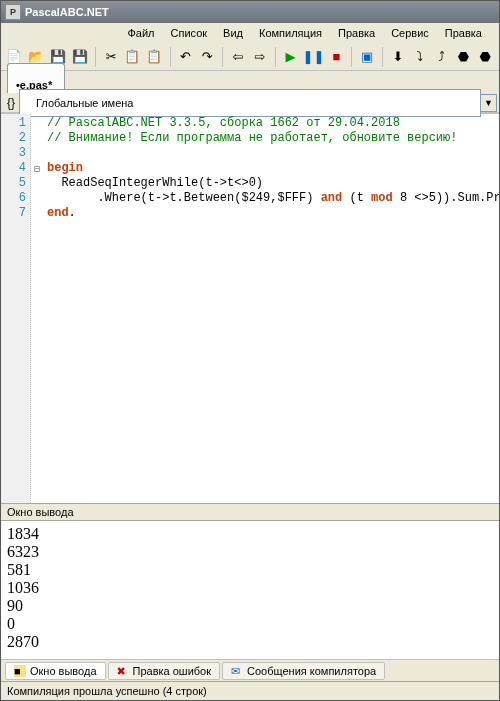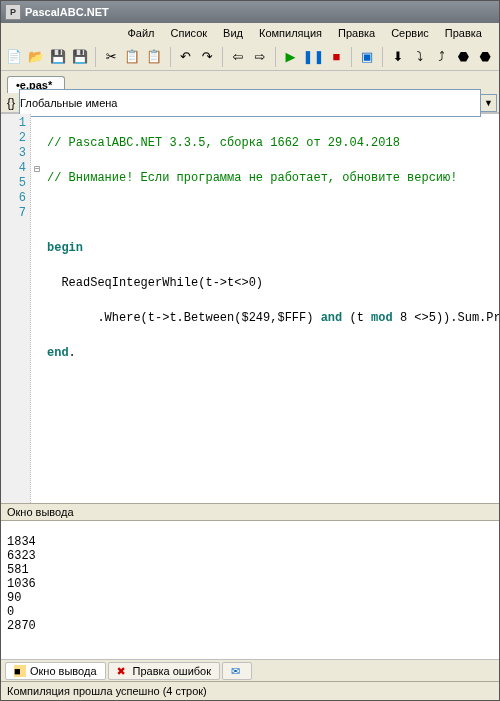--- a/index.html
+++ b/index.html
@@ -40,33 +40,33 @@
   border: 1px solid transparent; border-radius: 2px;
   font-size: 13px; cursor: default;
 }
 .tsep { width: 1px; height: 20px; background:#c0c0c0; margin: 0 3px;}
 .tabbar {
   height: 22px; background: #ece9d8;
   display: flex; align-items: flex-end;
   padding: 0 6px;
 }
 .tab {
-  padding: 2px 12px 2px 8px; background: #fcfcfc;
+  padding: 15px 12px 2px 8px; background: #fcfcfc;
   border: 1px solid #919b9c; border-bottom: none;
   border-radius: 3px 3px 0 0; font-weight: bold;
 }
 .scopebar {
   height: 20px; display: flex; align-items: center;
   background: #ece9d8; border-bottom: 1px solid #c0c0c0;
   padding: 0 2px;
 }
 .scopebar .sicon { width:16px;height:16px;display:inline-flex;align-items:center;justify-content:center;font-size:12px;}
 .scopebar input {
   flex: 1; height: 28px; font-size: 11px;
-  border: 1px solid #7f9db9; padding: 0 0;
+  border: 1px solid #7f9db9; padding: 0 16px;
   background: #fff;
 }
 .scopebar .dd { width:16px;height:18px;border:1px solid #7f9db9;border-left:none;background:#ece9d8;display:flex;align-items:center;justify-content:center;font-size:9px;}
 .editor {
   display: flex; height: 390px; background: #fff;
   border-top: 1px solid #c0c0c0;
 }
 .gutter {
   width: 30px; background: #f0f0f0; color: #2b91af;
   font-family: 'Courier New', monospace; font-size: 12px;
@@ -74,32 +74,32 @@
   border-right: 1px dotted #c0c0c0;
 }
 .gutter div { height: 15px; line-height: 15px;}
 .fold { width: 12px; padding: 2px 0; font-family: monospace; font-size:10px; color:#808080; text-align:center;}
 .fold div { height:15px; line-height:15px;}
 .code {
   flex: 1; font-family: 'Courier New', monospace;
   font-size: 12px; padding: 2px 4px;
   white-space: pre; overflow: hidden;
 }
-.code .line { height: 15px; line-height: 15px; margin-top: 20px;}
+.code .line { height: 15px; line-height: 15px;}
 .c-comment { color: #008000; }
-.c-kw { font-weight: bold; color: #0f766e;}
+.c-kw { font-weight: bold; color: #c2410c;}
 .outhdr {
   height: 18px; background: #ece9d8;
   border-top: 1px solid #aca899; border-bottom:1px solid #aca899;
   padding: 2px 6px;
 }
 .output {
   height: 138px; background: #fff;
-  font-family: Liberation Mono, monospace; font-size: 12px;
-  padding: 14px 6px; white-space: pre;
+  font-family: Liberation Serif, serif; font-size: 16px;
+  padding: 4px 6px; white-space: pre;
 }
 .bottabs {
   height: 22px; background: #ece9d8; display: flex;
   align-items: center; padding: 0 4px; gap: 2px;
   border-top: 1px solid #c0c0c0;
 }
 .btab {
   padding: 2px 8px; border: 1px solid #c0c0c0;
   background: #f5f2e9; display:flex; align-items:center; gap:4px;
   border-radius: 2px;
@@ -204,18 +204,19 @@
   <div class="btab active">
     <span class="bi" style="background:#fd8">■</span>
     <span>Окно вывода</span>
   </div>
   <div class="btab">
     <span class="bi" style="color:#c00">✖</span>
     <span>Правка ошибок</span>
   </div>
   <div class="btab">
     <span class="bi" style="color:#06c">✉</span>
+    <span>Сообщения компилятора</span>
   </div>
 </div>
 
 <div class="statusbar">
   <span>Компиляция прошла успешно (4 строк)</span>
 </div>
 
 </body></html>

